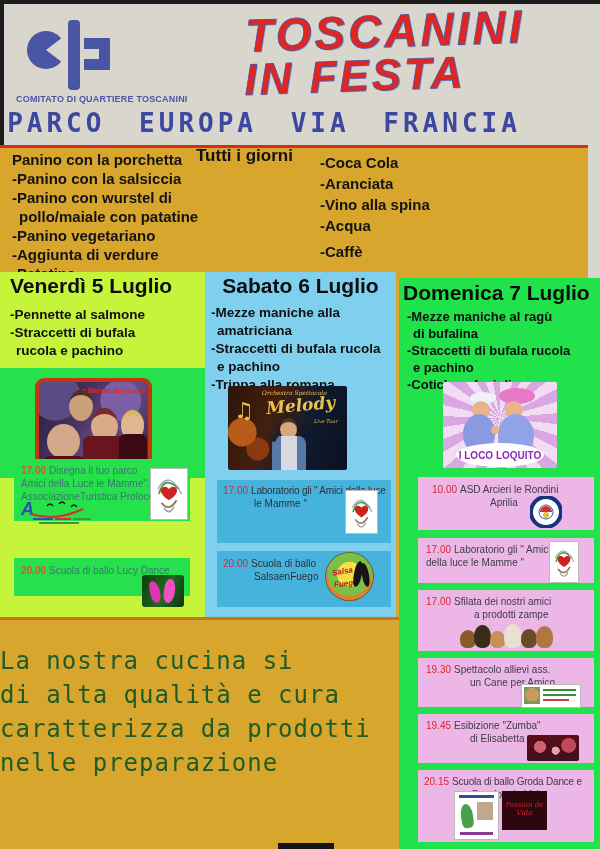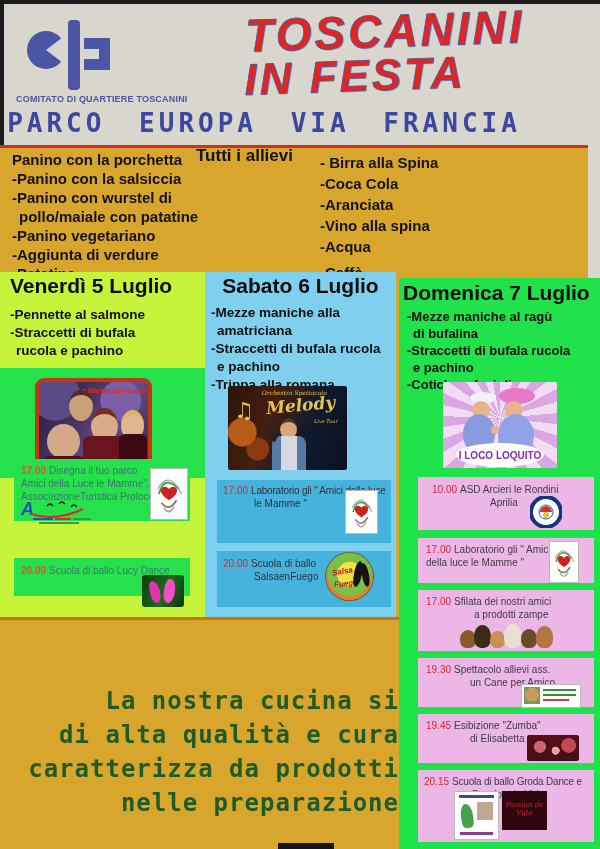--- a/index.html
+++ b/index.html
@@ -69,22 +69,22 @@
   .zumba{position:absolute;left:109px;top:21px;width:52px;height:26px;border-radius:2px;
          background:radial-gradient(circle at 25% 45%,#d06070 0 14%,transparent 15%),
                     radial-gradient(circle at 55% 60%,#e8a0a8 0 12%,transparent 13%),
                     radial-gradient(circle at 80% 40%,#c04858 0 16%,transparent 17%),
                     linear-gradient(#5a0d18,#40101c);}
   .passion{position:absolute;left:84px;top:21px;width:45px;height:39px;background:#2e070e;
            color:#d42030;font-style:italic;font-family:"DejaVu Serif",serif;
            font-size:7px;text-align:center;line-height:1.2;padding-top:10px;box-sizing:border-box;}
   
   .footerbox{left:0;top:617px;width:399px;height:232px;background:#d8a52d;border-top:3px solid #c07818;box-sizing:border-box;}
-  .ftxt{color:#1d5c26;font-family:"DejaVu Sans Mono",monospace;font-weight:bold;
-        font-size:24px;line-height:34px;letter-spacing:1px;text-align:right;margin-top:40px;}
+  .ftxt{color:#1d5c26;font-family:"DejaVu Sans Mono",monospace;font-weight:normal;
+        font-size:24px;line-height:34px;letter-spacing:1px;text-align:left;}
   .notch{left:278px;top:843px;width:56px;height:6px;background:#151515;}
 </style>
 </head>
 <body>
 
 <div id="poster">
 
   <div class="abs topbar"></div>
   <div class="abs leftbar"></div>
 
@@ -97,35 +97,34 @@
     <rect x="58" y="43" width="26" height="11" fill="#4a55a4"></rect>
   </svg>
   <div class="abs committee" style="left:16px;top:94px;width:175px;">COMITATO DI QUARTIERE TOSCANINI</div>
 
   <div class="abs title" style="left:170px;top:8px;width:430px;font-size:46px;">TOSCANINI</div>
   <div class="abs title" style="left:185px;top:54px;width:340px;font-size:44px;">IN FESTA</div>
 
   <div class="abs parco" style="left:0;top:108px;width:528px;">PARCO EUROPA VIA FRANCIA</div>
 
   <div class="abs band"></div>
-  <div class="abs tutti" style="left:196px;top:146px;">Tutti i allievi</div>
+  <div class="abs tutti" style="left:196px;top:146px;">Tutti i giorni</div>
 
   <div class="abs blist" style="left:12px;top:150px;">
     <div>Panino con la porchetta</div>
     <div>-Panino con la salsiccia</div>
     <div>-Panino con wurstel di</div>
     <div class="cont">pollo/maiale con patatine</div>
     <div>-Panino vegetariano</div>
     <div>-Aggiunta di verdure</div>
     <div>-Patatine</div>
     <div>-Ciambella</div>
   </div>
 
   <div class="abs blist" style="left:320px;top:152px;line-height:21px;">
-    <div>- Birra alla Spina</div>
     <div>-Coca Cola</div>
     <div>-Aranciata</div>
     <div>-Vino alla spina</div>
     <div>-Acqua</div>
     <div style="margin-top:5px;">-Caffè</div>
   </div>
 
   <div class="abs col-fri"></div>
   <div class="abs col-sat"></div>
   <div class="abs gapstrip"></div>

